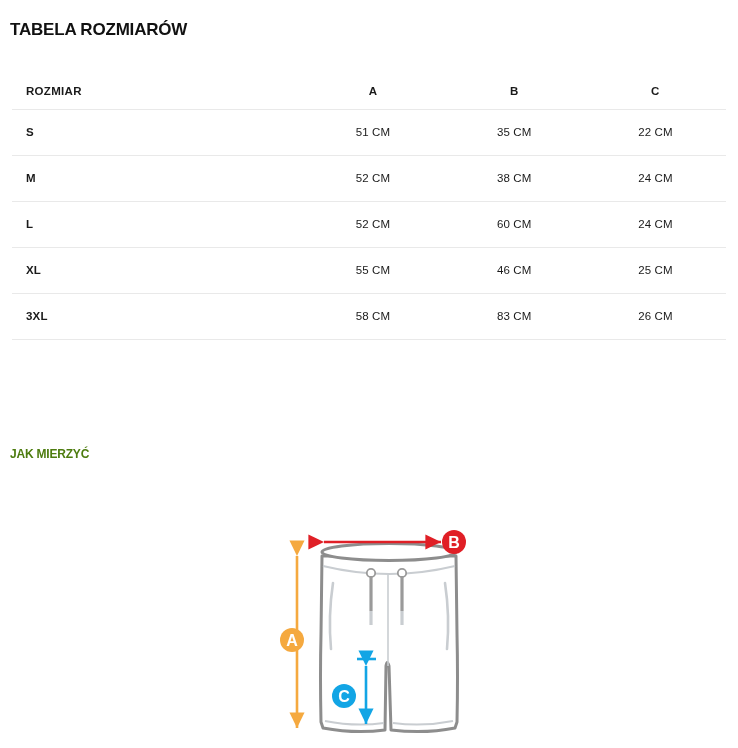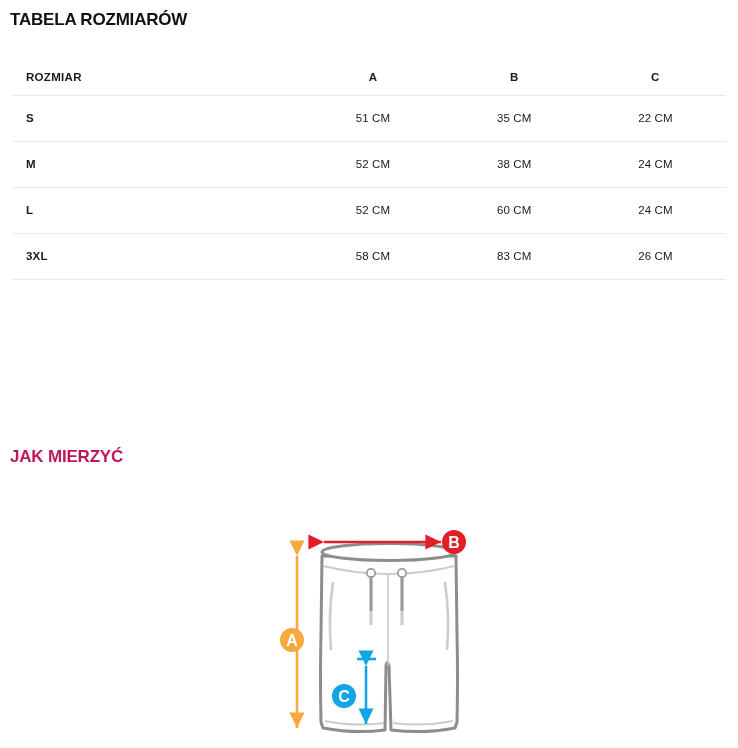--- a/index.html
+++ b/index.html
@@ -15,43 +15,43 @@
     position: relative;
     font-family: "Liberation Sans", "DejaVu Sans", sans-serif;
     color: #1a1a1a;
     overflow: hidden;
   }
 
   
   .page-title {
     position: absolute;
     left: 10px;
-    top: 10px;
+    top: 20px;
     font-size: 17px;
     font-weight: bold;
     letter-spacing: -0.2px;
     color: #111111;
     white-space: nowrap;
   }
   .section-title {
     position: absolute;
     left: 10px;
     top: 447px;
-    font-size: 17px;
+    font-size: 12px;
     font-weight: bold;
     letter-spacing: -0.2px;
-    color: #be185d;
+    color: #4d7c0f;
     white-space: nowrap;
   }
 
   
   .size-table {
     position: absolute;
     left: 12px;
-    top: 60px;
+    top: 74px;
     width: 714px;
     border-collapse: collapse;
     table-layout: fixed;
   }
   .size-table th,
   .size-table td {
     padding: 0;
     margin: 0;
     height: 46px;
     vertical-align: middle;
@@ -116,20 +116,26 @@
       <td class="col-size cell-size">M</td>
       <td class="col-meas cell-value">52 CM</td>
       <td class="col-meas cell-value">38 CM</td>
       <td class="col-meas cell-value">24 CM</td>
     </tr>
     <tr>
       <td class="col-size cell-size">L</td>
       <td class="col-meas cell-value">52 CM</td>
       <td class="col-meas cell-value">60 CM</td>
       <td class="col-meas cell-value">24 CM</td>
+    </tr>
+    <tr>
+      <td class="col-size cell-size">XL</td>
+      <td class="col-meas cell-value">55 CM</td>
+      <td class="col-meas cell-value">46 CM</td>
+      <td class="col-meas cell-value">25 CM</td>
     </tr>
     <tr>
       <td class="col-size cell-size">3XL</td>
       <td class="col-meas cell-value">58 CM</td>
       <td class="col-meas cell-value">83 CM</td>
       <td class="col-meas cell-value">26 CM</td>
     </tr>
   </tbody>
 </table>
 

